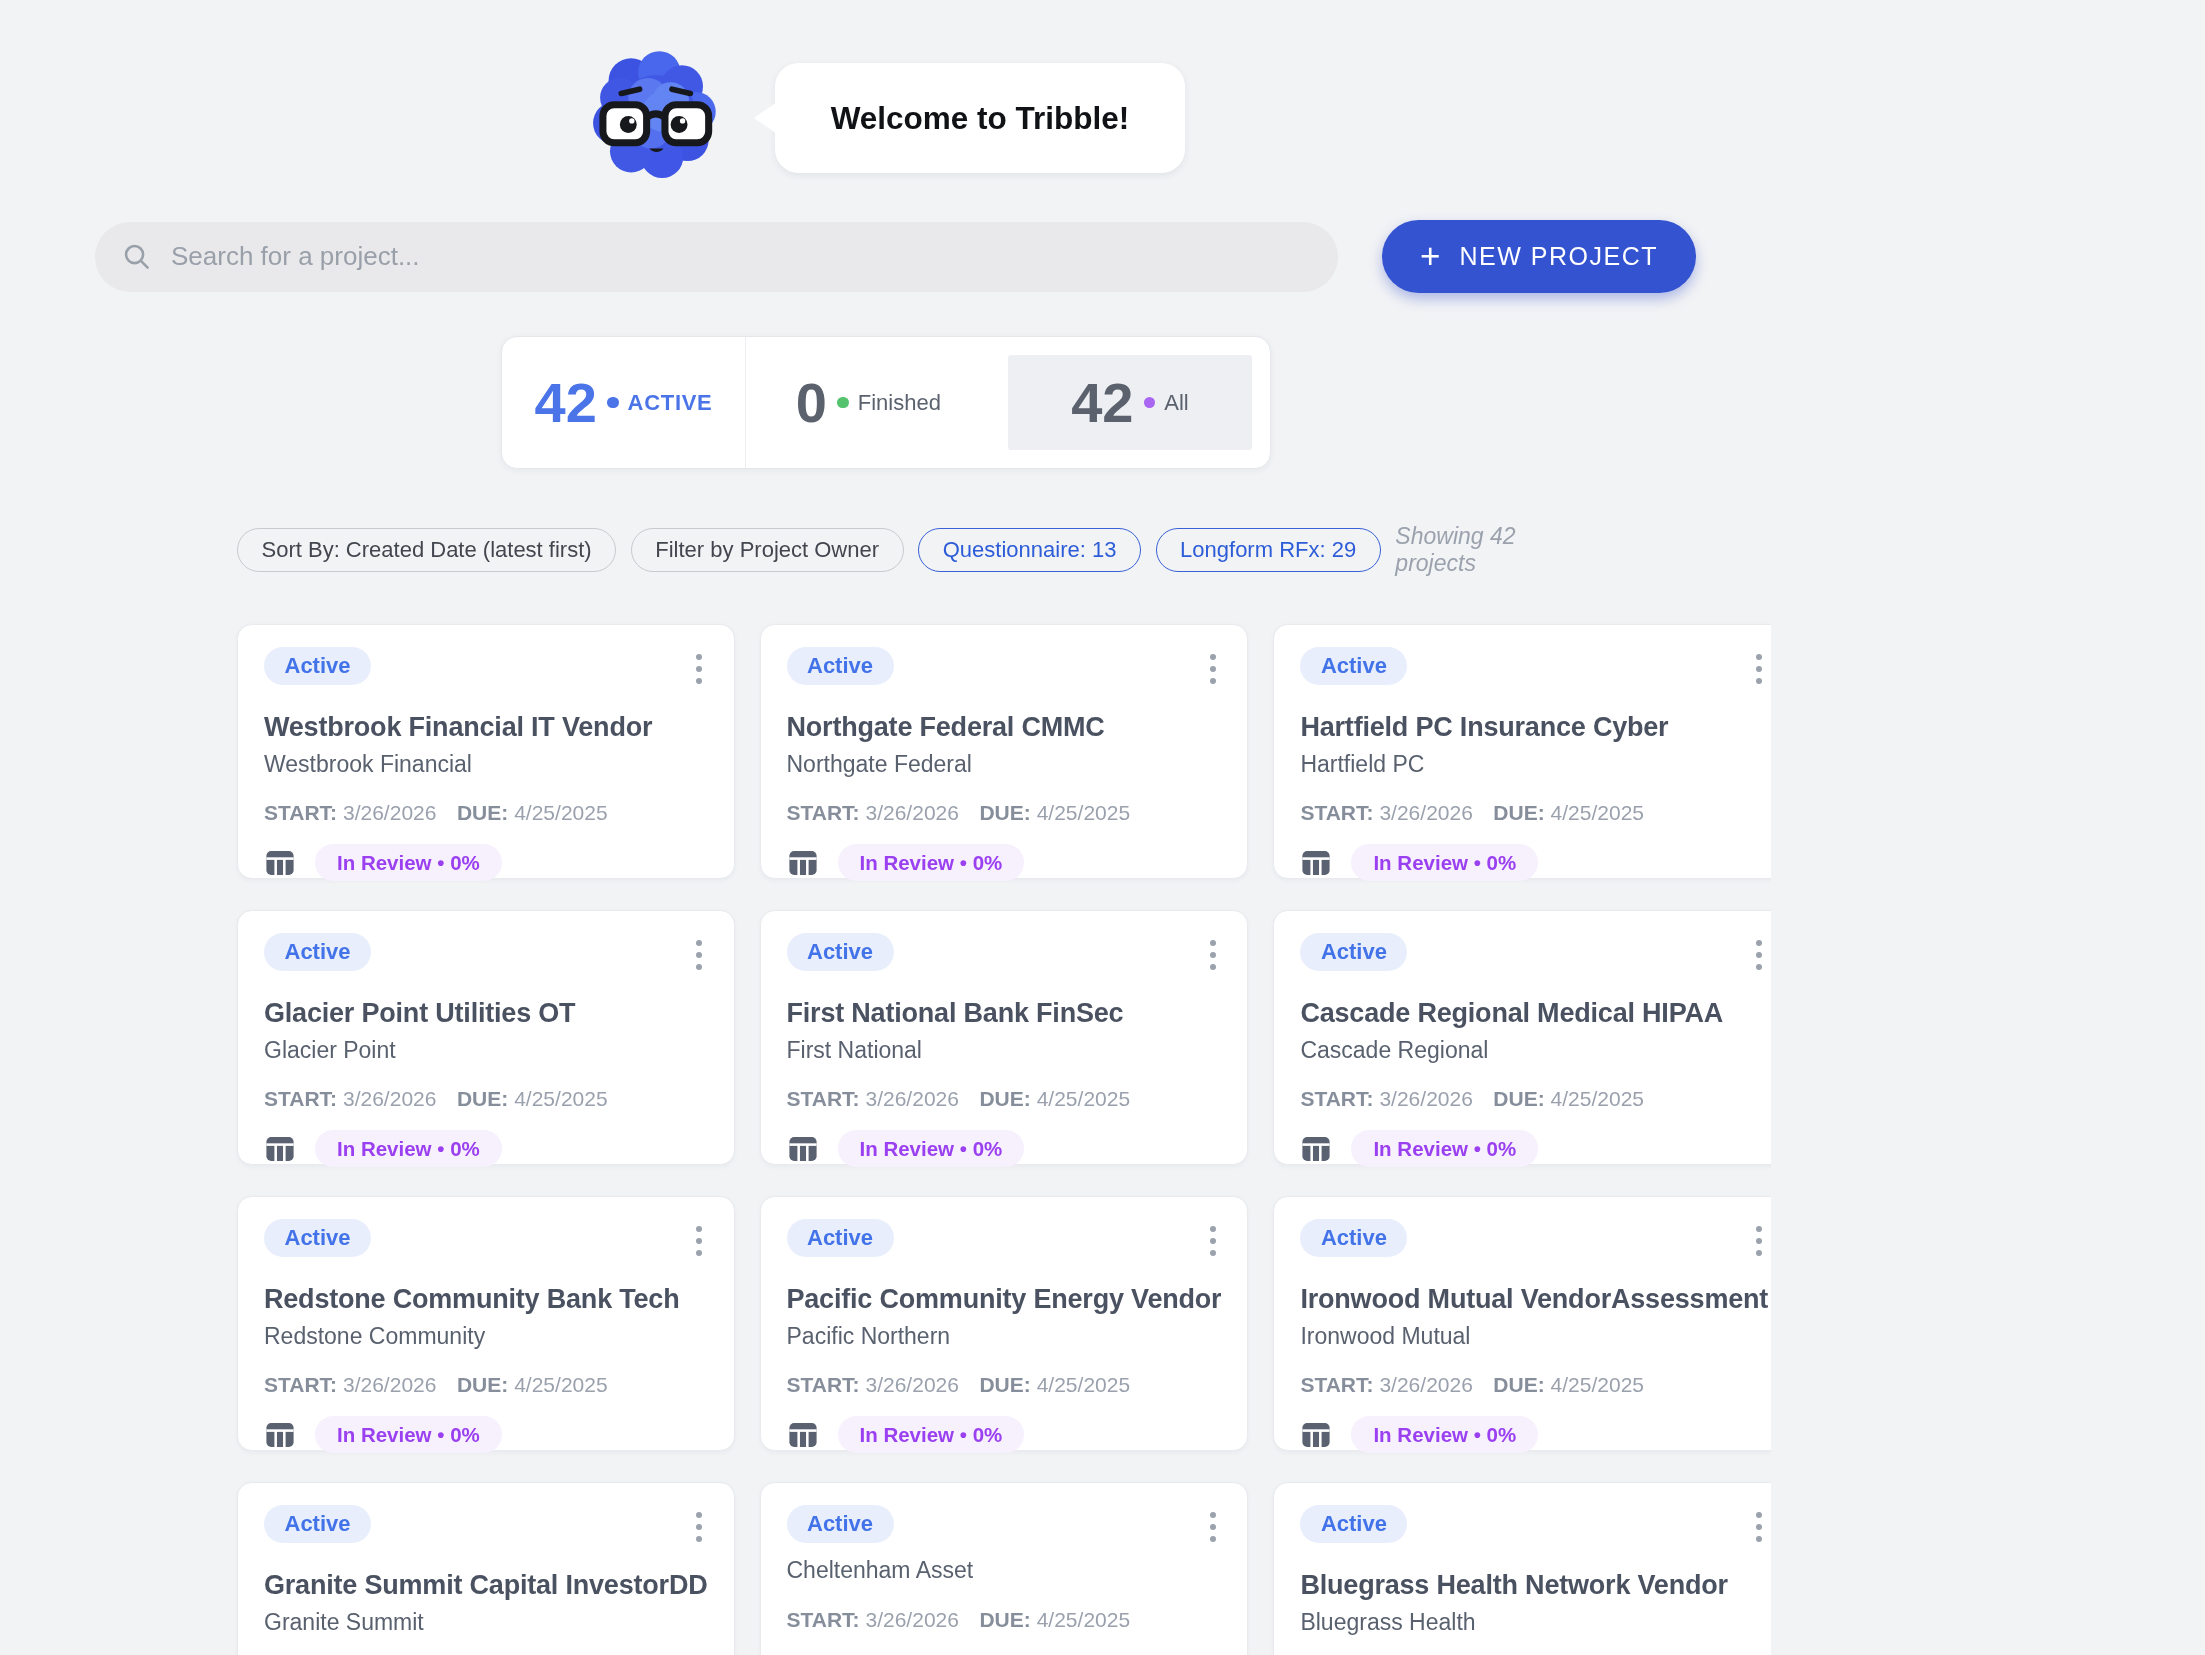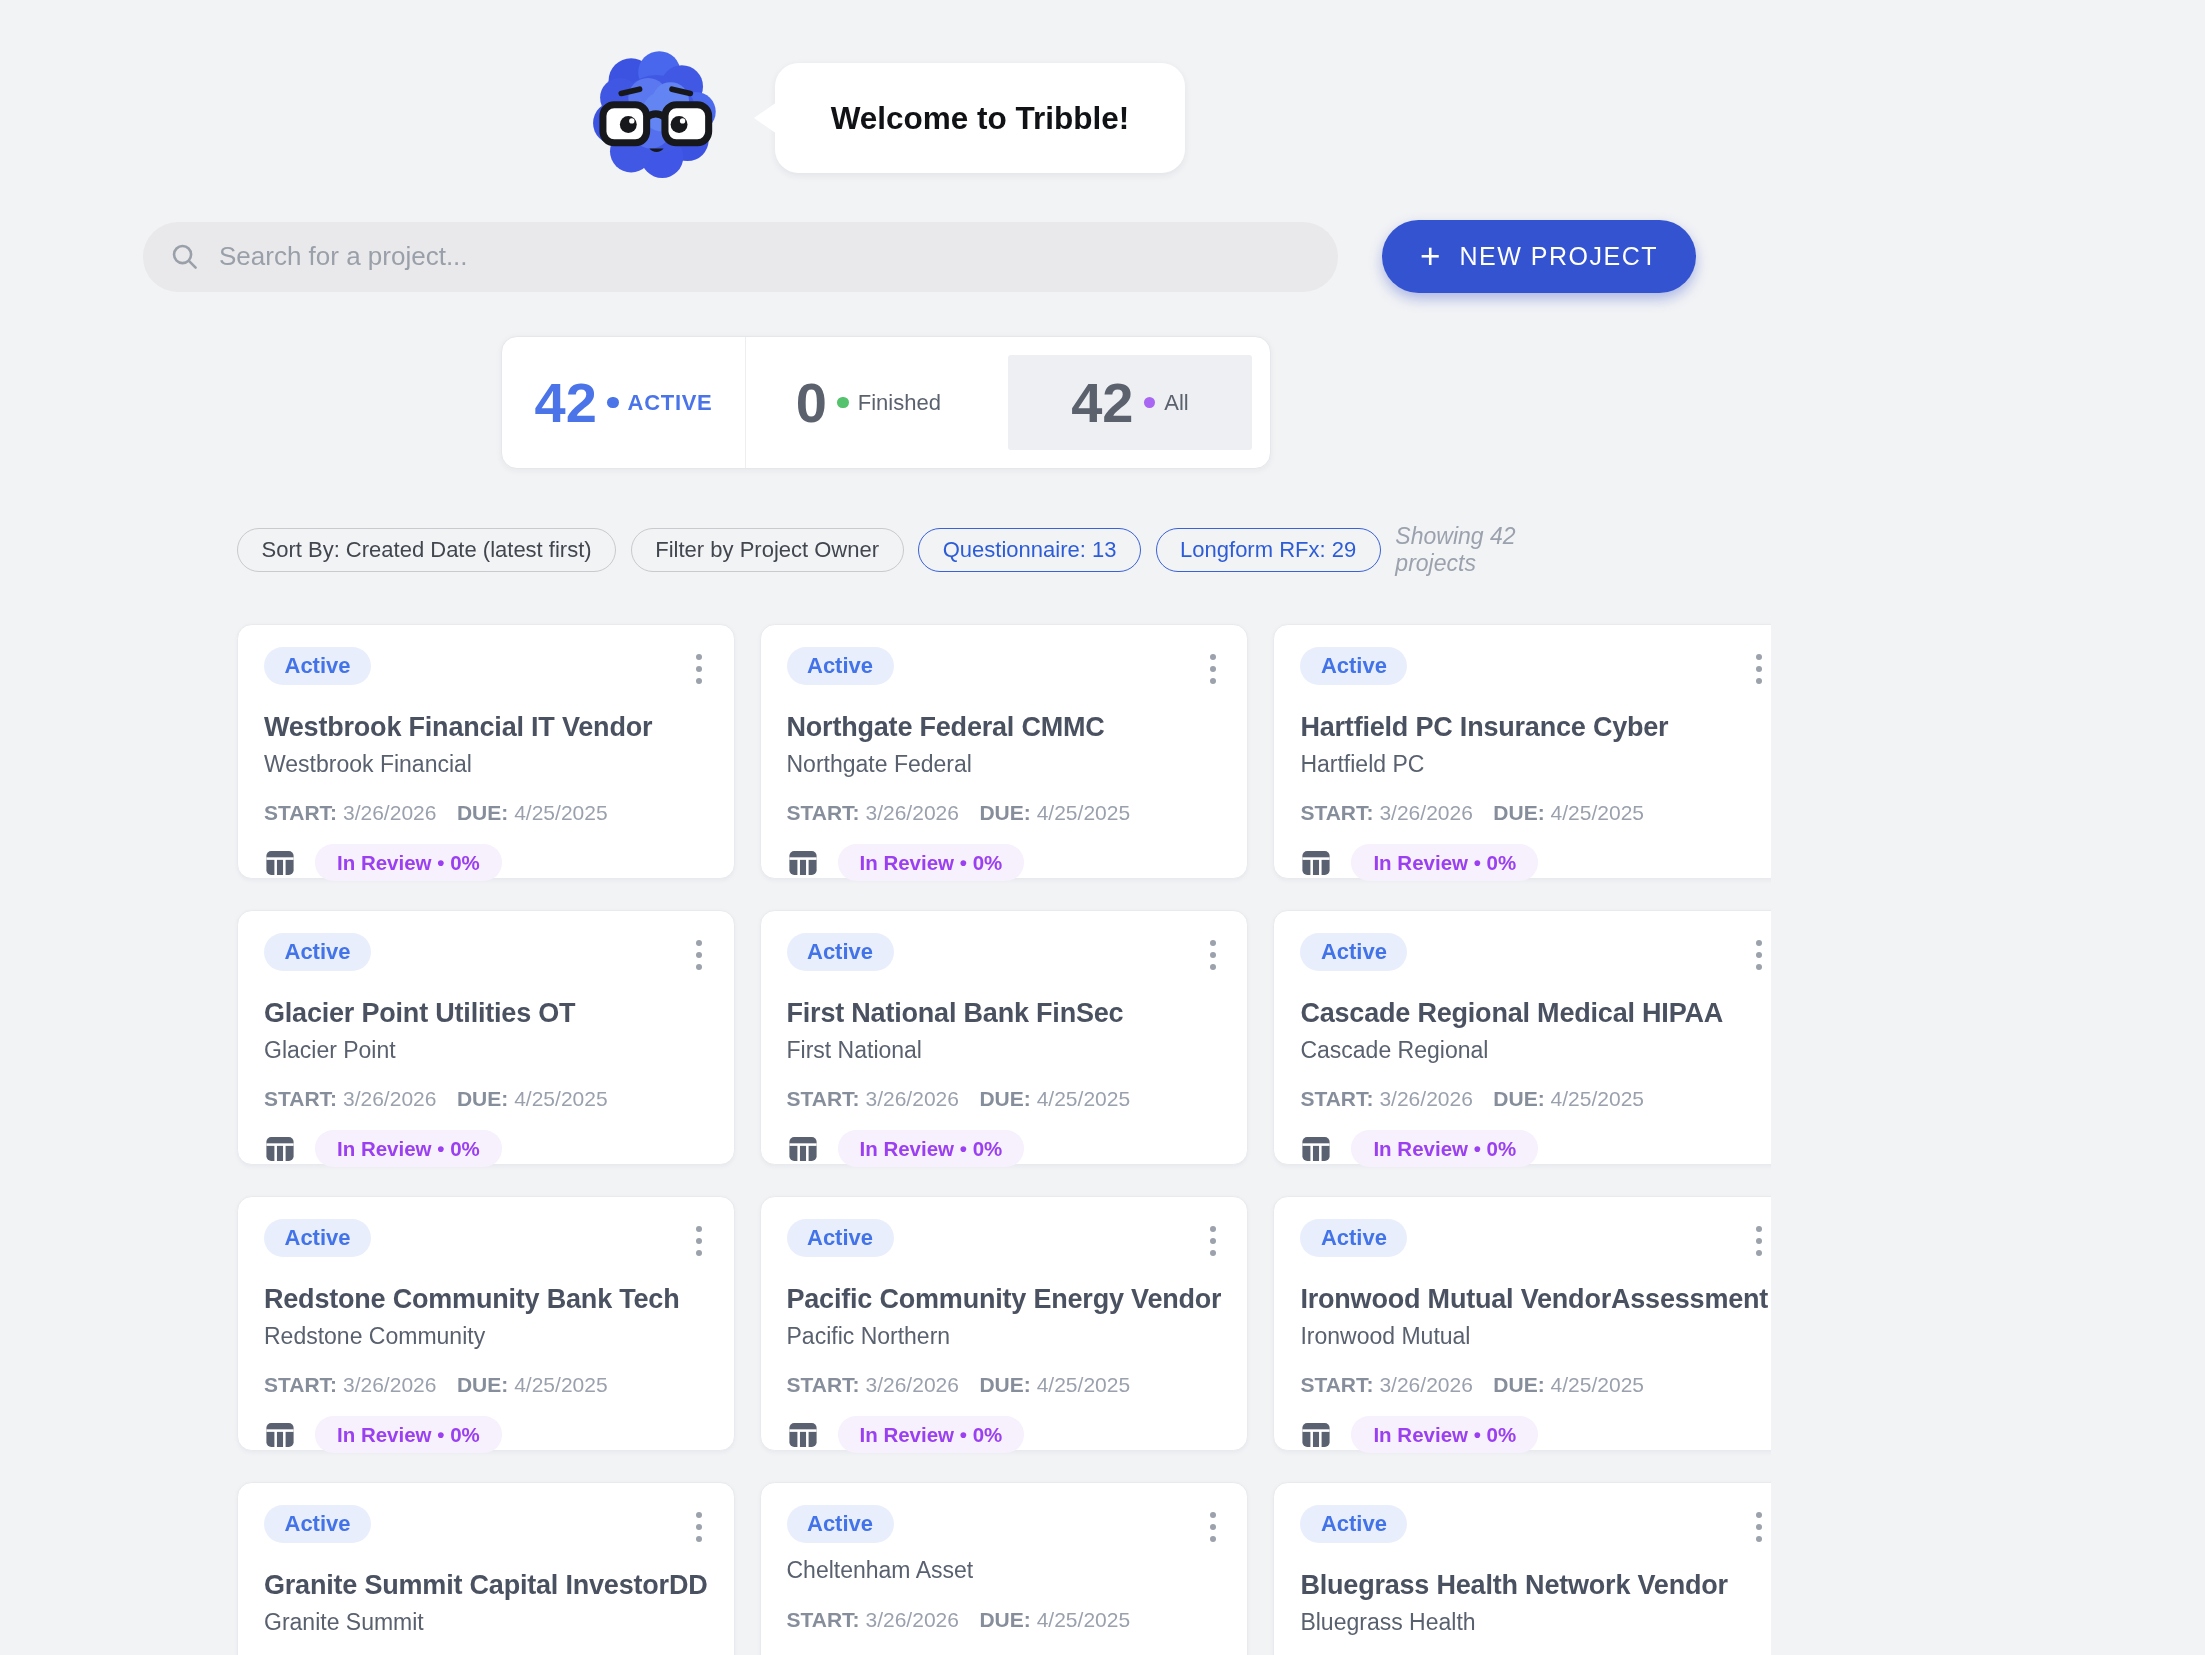--- a/index.html
+++ b/index.html
@@ -11,21 +11,21 @@
   .mascot { width:141px; height:144px; flex:0 0 auto; }
   .bubble { position:relative; margin-top:19px; height:110px; background:#ffffff;
             border-radius:23.5px; display:flex; align-items:center; padding:0 56px;
             box-shadow:0 2.2px 7.3px rgba(30,40,70,.07); }
   .bubble::before { content:""; position:absolute; left:-20.5px; top:50%; transform:translateY(-50%);
             border-top:16px solid transparent; border-bottom:16px solid transparent;
             border-right:23.5px solid #ffffff; }
   .bubble-text { font-size:31.5px; font-weight:700; color:#101215; white-space:nowrap; }
 
   
-  .toolbar { display:flex; align-items:center; gap:44px; padding:32px 75px 0 95px;margin-left:48px; }
+  .toolbar { display:flex; align-items:center; gap:44px; padding:32px 75px 0 95px; }
   .search { flex:1; height:70px; background:#e9e9eb; border-radius:35px;
             display:flex; align-items:center; padding:0 26px; gap:19px; }
   .search svg { flex:0 0 auto; }
   .search input { flex:1; border:none; outline:none; background:transparent;
             font-family:"Liberation Sans",sans-serif; font-size:26px; color:#3c4148; }
   .search input::placeholder { color:#9aa0a9; }
   .btn-new { height:73px; padding:0 38px; border:none; border-radius:37px; background:#3453d1;
             color:#ffffff; display:flex; align-items:center; gap:19px; cursor:pointer;
             box-shadow:0 5.9px 13px rgba(45,75,200,.35); }
   .btn-new .plus { font-size:35px; font-weight:300; line-height:1; margin-top:-2.9px; }

